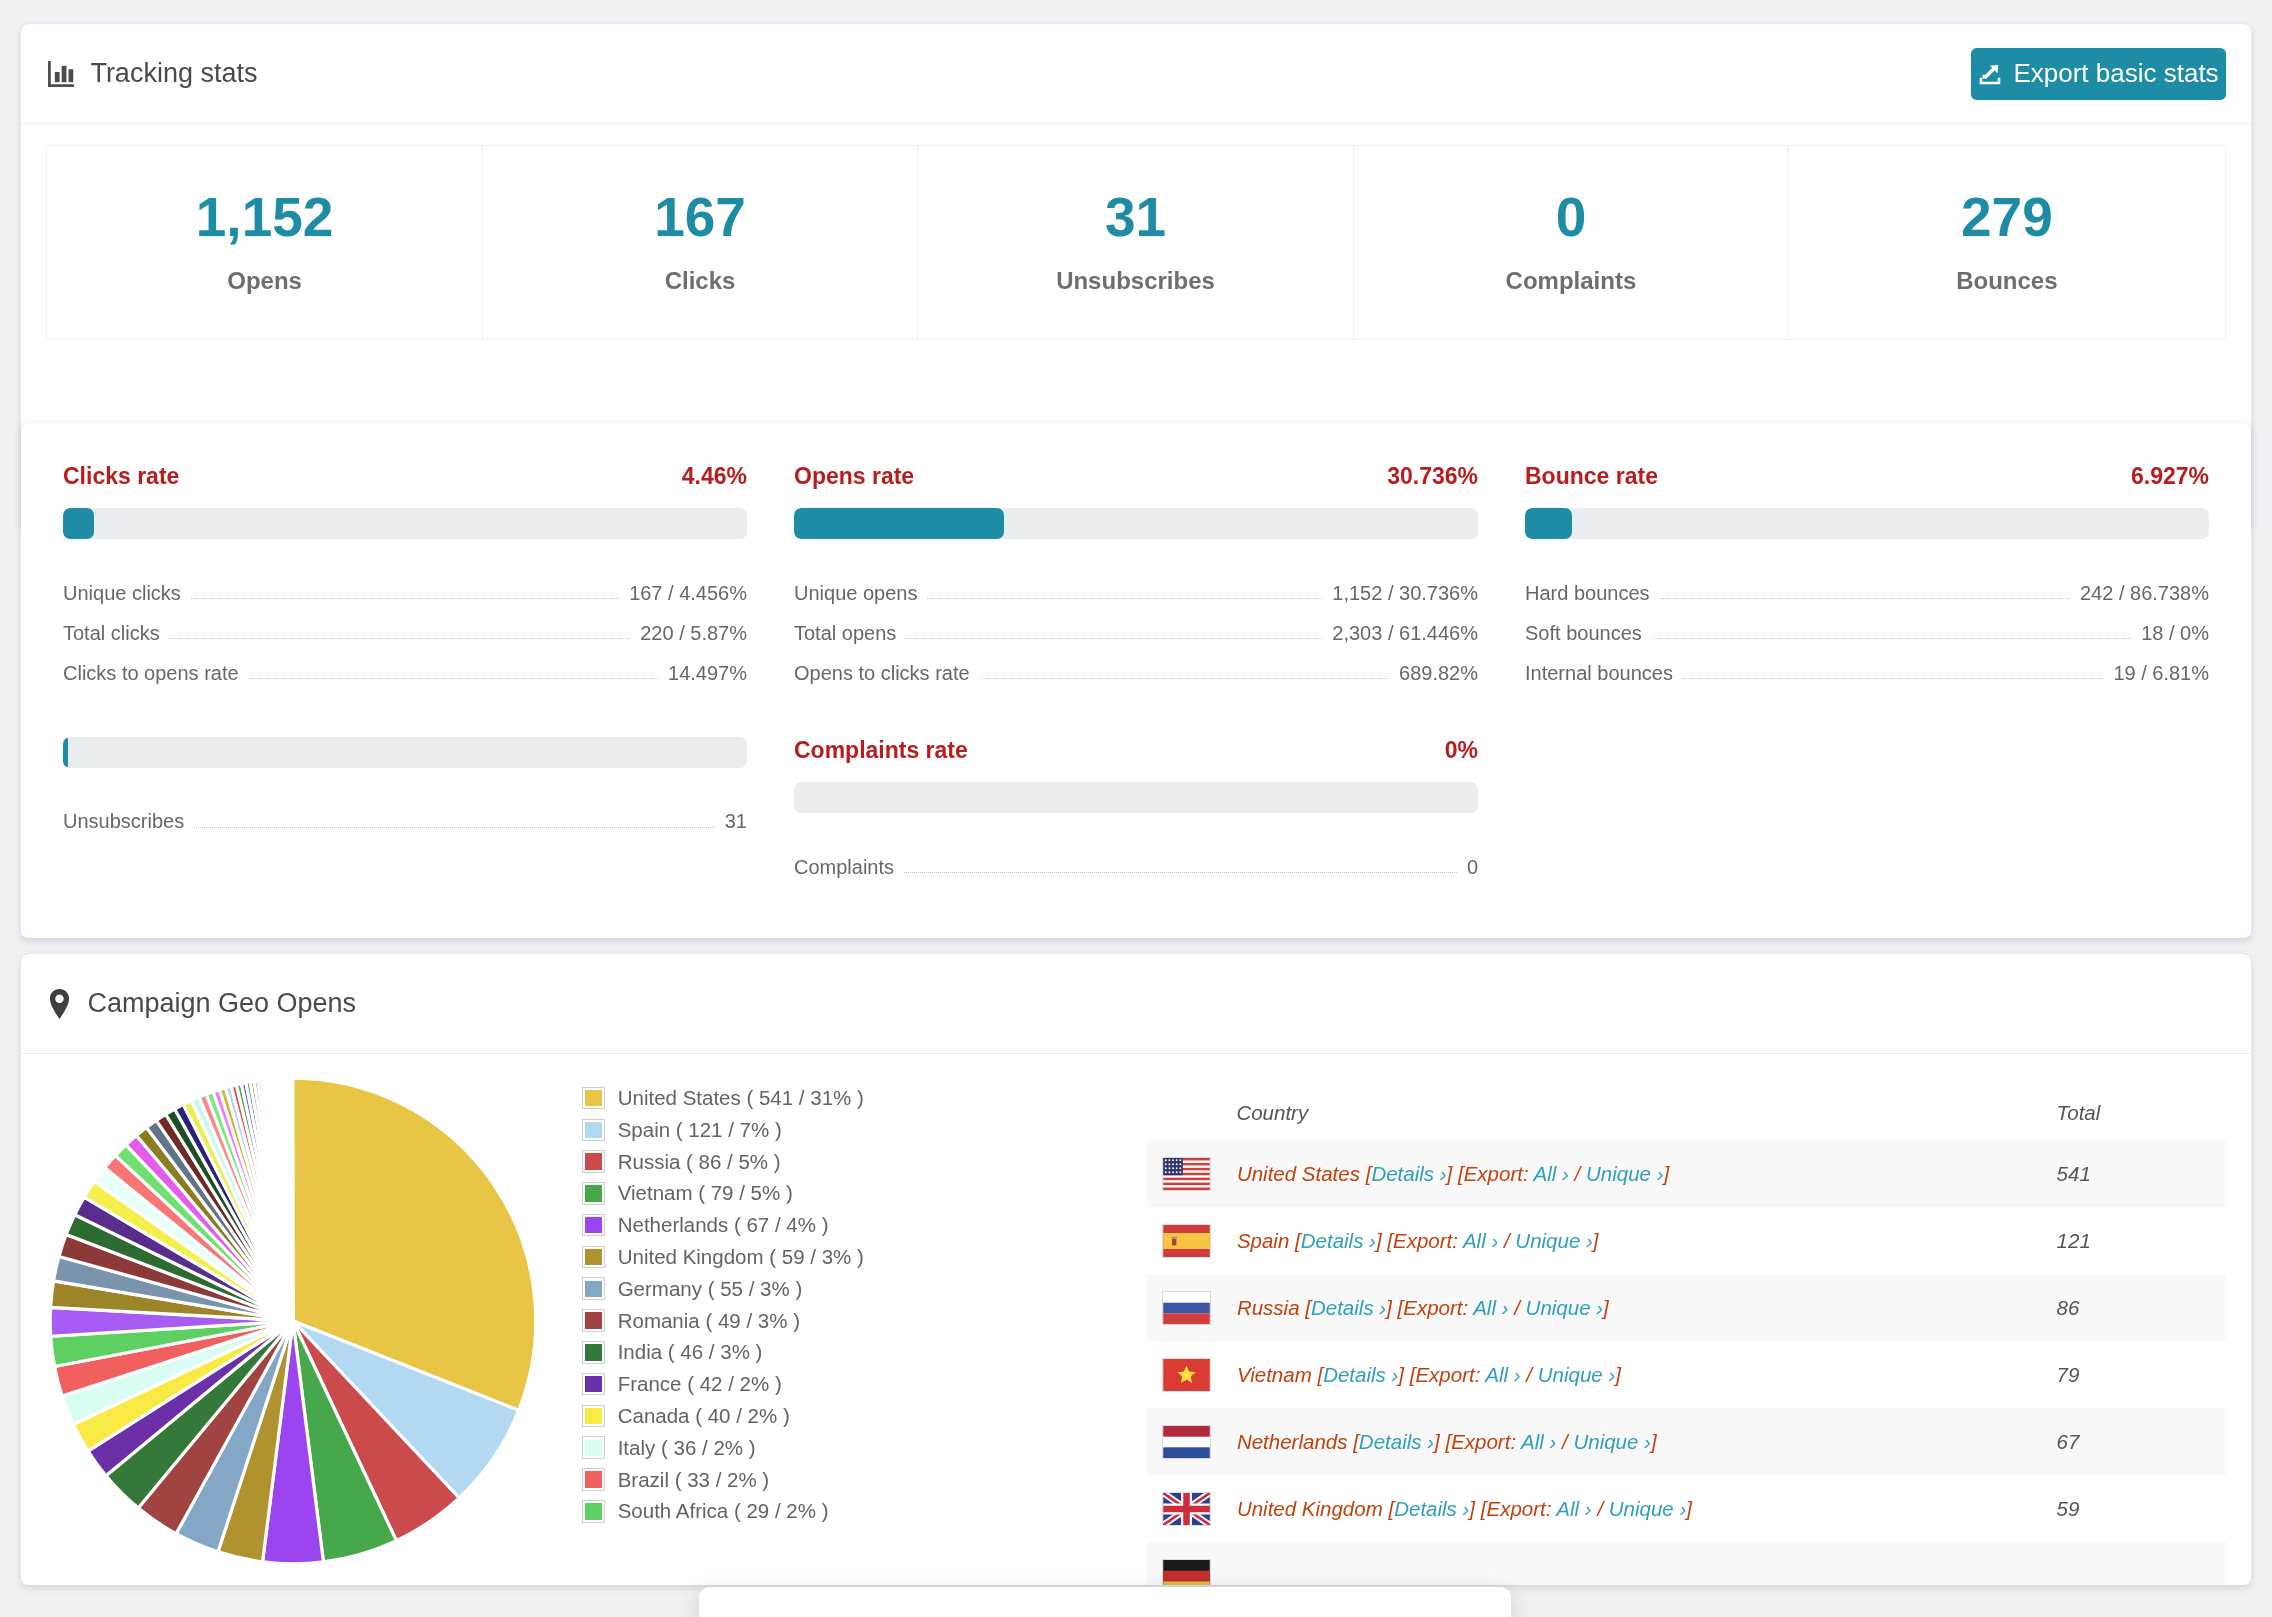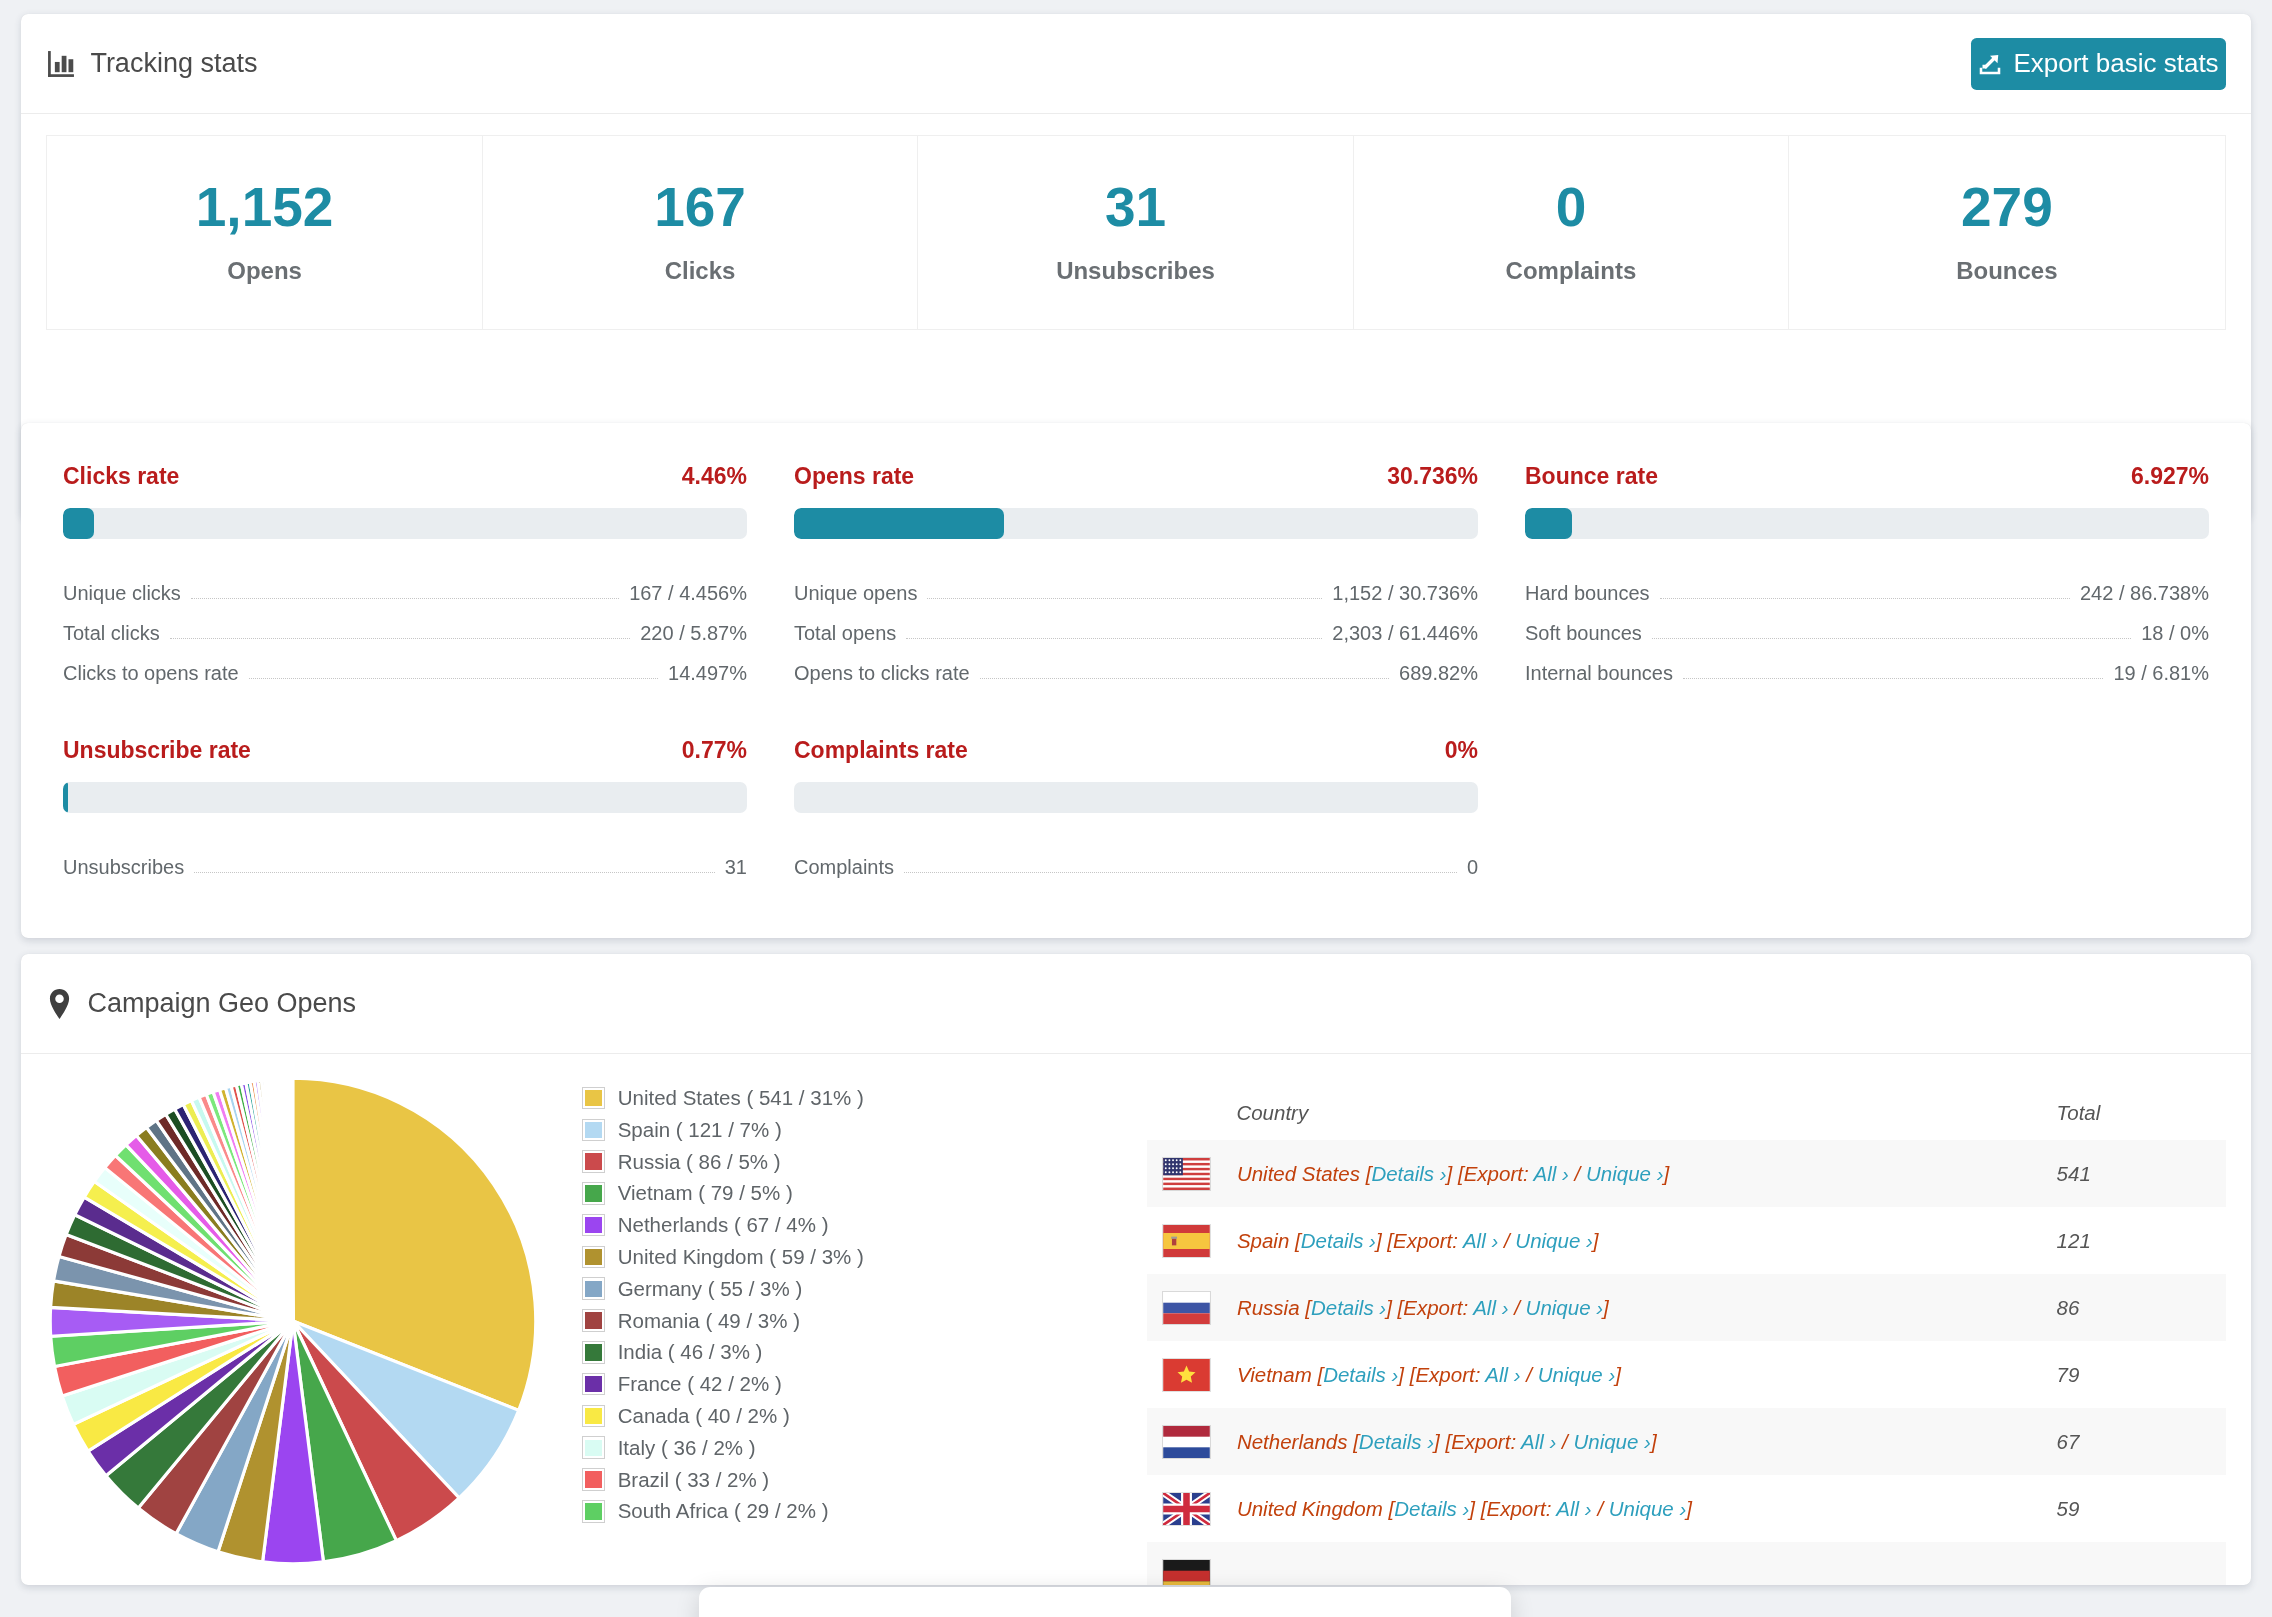--- a/index.html
+++ b/index.html
@@ -9,21 +9,21 @@
     font-family:"Liberation Sans", sans-serif;
     color:#4c4c4c;
     position:relative;
     overflow:hidden;
   }
   .card {
     position:absolute; left:21px; width:2230px;
     background:#fff; border-radius:7px;
     box-shadow:0 2.1px 7px rgba(50,65,90,.16), 0 0 0.7px rgba(0,0,0,.10);
   }
-  #card-tracking { top:14px; height:504px; }
+  #card-tracking { top:24px; height:504px; }
   #card-rates    { top:423px; height:515px; }
   #card-geo      { top:954px; height:631px; overflow:hidden; }
 
   .card-head {
     height:100px; padding:0 25.4px;
     display:flex; align-items:center; justify-content:space-between;
     border-bottom:1.4px solid #ececec;
   }
   .head-title { display:flex; align-items:center; gap:14px; font-size:27px; color:#4a4a4a; }
   .head-title svg { display:block; }
@@ -216,24 +216,20 @@
             <span class="rval">18 / 0%</span>
           </div>
           <div class="rrow">
             <span class="rlab">Internal bounces</span>
             <span class="lead"></span>
             <span class="rval">19 / 6.81%</span>
           </div>
         </div>
     </div>
     <div class="rate-sec">
-      <div class="rate-head">
-        <span>Unsubscribe rate</span>
-        <span>0.77%</span>
-      </div>
       <div class="bar">
           <div class="bar-fill" style="width: 0.77%;"></div>
         </div>
       <div class="rate-rows">
           <div class="rrow">
             <span class="rlab">Unsubscribes</span>
             <span class="lead"></span>
             <span class="rval">31</span>
           </div>
         </div>

